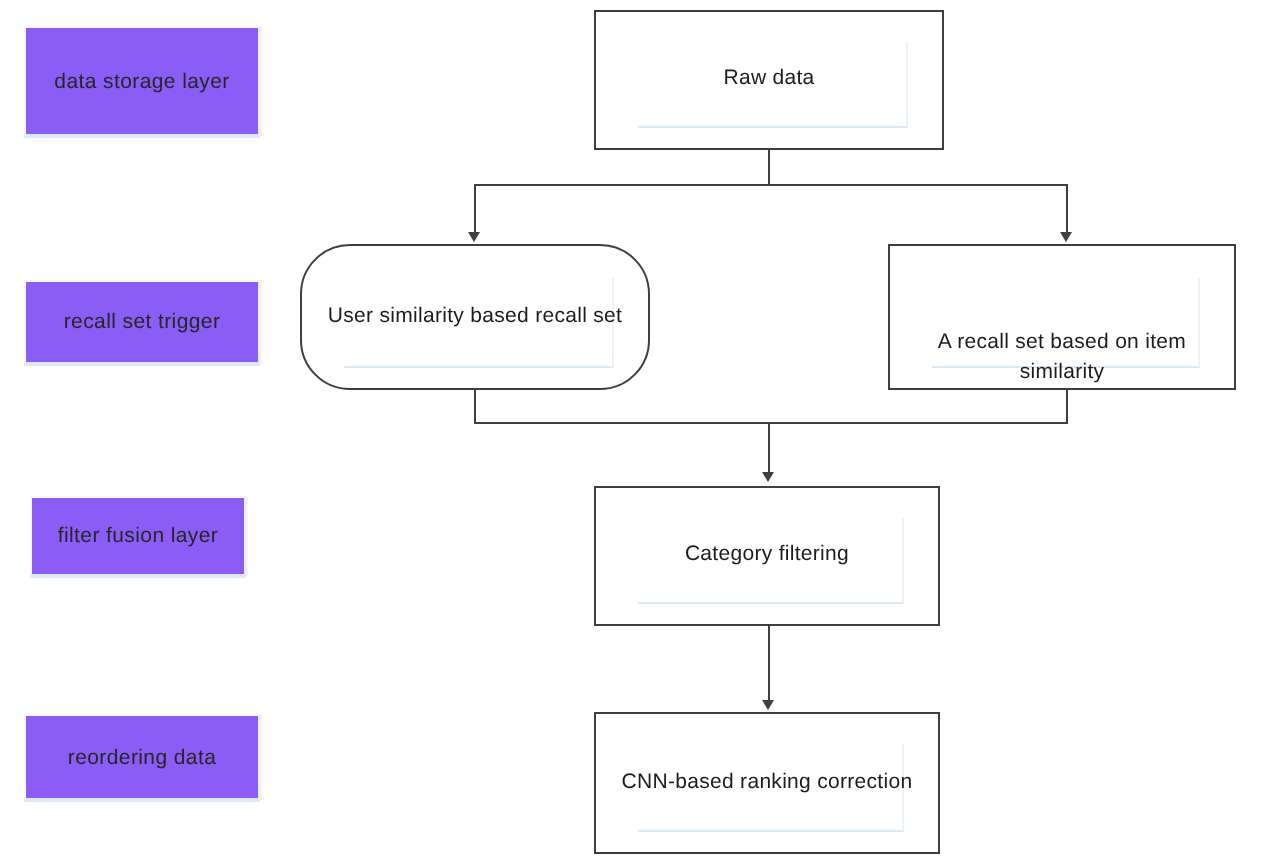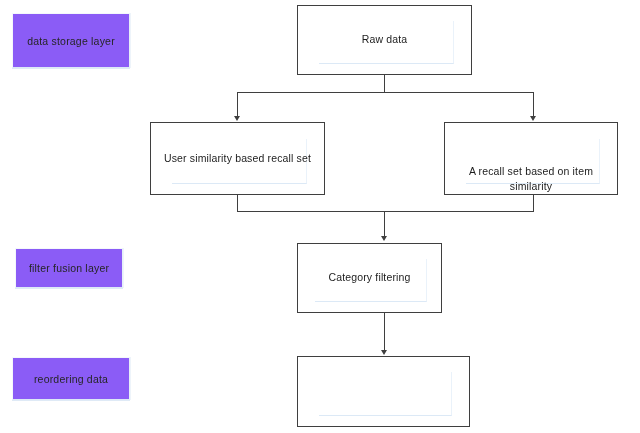--- a/index.html
+++ b/index.html
@@ -85,51 +85,55 @@
 </style>
 </head>
 <body>
 
 <div id="canvas">
 
   <div class="layer-label" style="left:12px; top:13px; width:118px; height:55px;">
     <span>data storage layer</span>
   </div>
 
+  <div class="layer-label" style="left:12px; top:140px; width:118px; height:42px;">
+    <span>recall set trigger</span>
+  </div>
 
   <div class="layer-label" style="left:15px; top:248px; width:108px; height:40px;">
     <span>filter fusion layer</span>
   </div>
 
   <div class="layer-label" style="left:12px; top:357px; width:118px; height:43px;">
     <span>reordering data</span>
   </div>
 
   <div class="node" style="left:297px; top:5px; width:175px; height:70px;">
     <span class="inner-tint"></span>
     <span class="node-text">Raw data</span>
   </div>
 
-  <div class="node" style="left:150px; top:122px; width:175px; height:73px;">
+  <div class="node" style="left:150px; top:122px; width:175px; height:73px;border-radius:25px;">
     <span class="inner-tint"></span>
     <span class="node-text">User similarity based recall set</span>
   </div>
 
   <div class="node" style="left:444px; top:122px; width:174px; height:73px;align-items:flex-end;">
     <span class="inner-tint"></span>
     <span class="node-text">A recall set based on item similarity</span>
   </div>
 
-  <div class="node" style="left:297px; top:243px; width:145px; height:70px;text-align:right;">
+  <div class="node" style="left:297px; top:243px; width:173px; height:70px;text-align:right;">
     <span class="inner-tint"></span>
     <span class="node-text">Category filtering</span>
   </div>
 
   <div class="node" style="left:297px; top:356px; width:173px; height:71px;">
     <span class="inner-tint"></span>
+    <span class="node-text">CNN-based ranking correction</span>
   </div>
 
   <div class="edge v" style="left:384px; top:75px; height:18px;"></div>
   <div class="edge h" style="left:237px; top:92px; width:297px;"></div>
 
   <div class="edge v" style="left:237px; top:92px; height:25px;"></div>
   <div class="arrow-down" style="left:234px; top:116px;"></div>
 
   <div class="edge v" style="left:533px; top:92px; height:25px;"></div>
   <div class="arrow-down" style="left:530px; top:116px;"></div>

